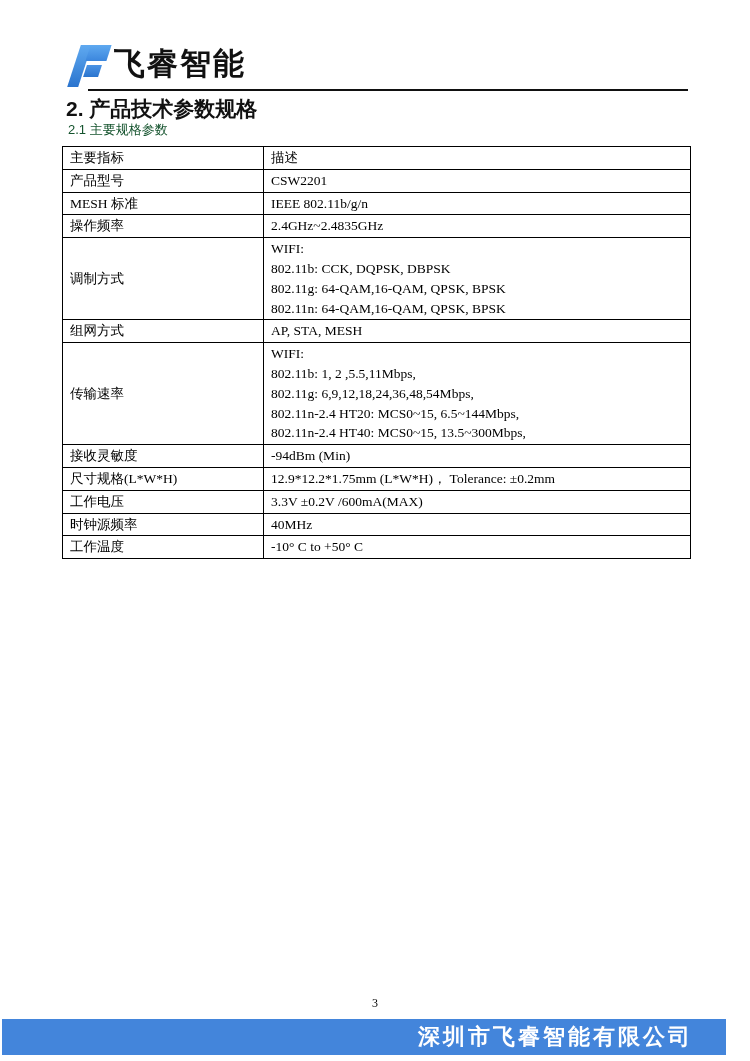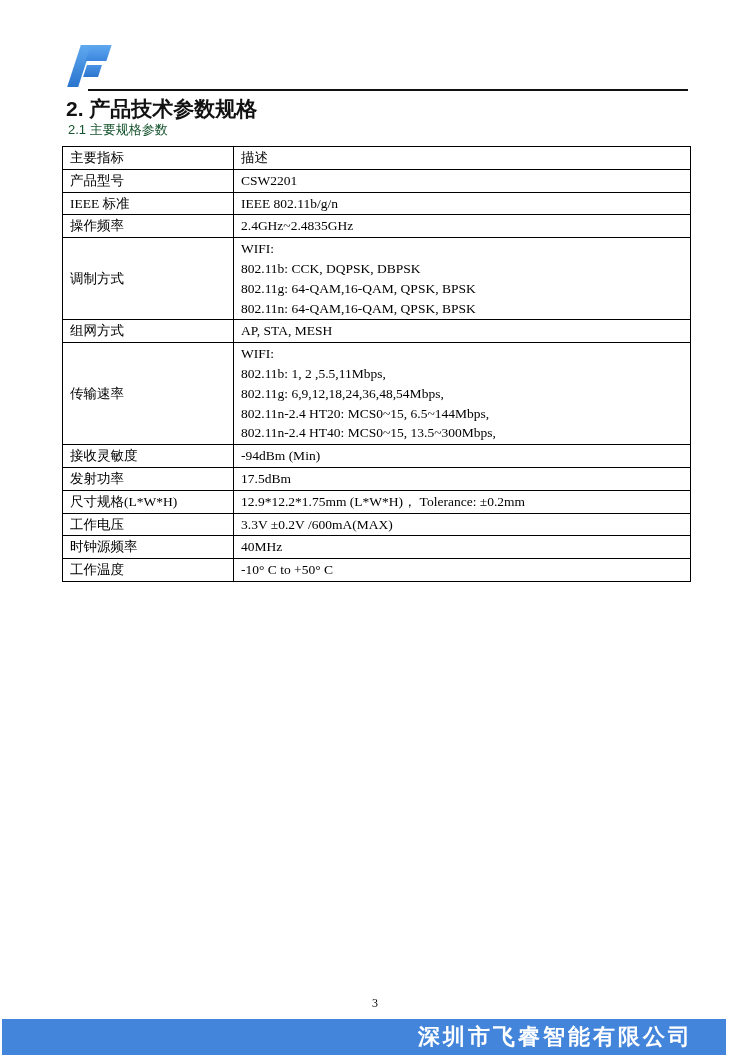--- a/index.html
+++ b/index.html
@@ -34,21 +34,21 @@
                    font-size:21px; color:#111; }
   .subsection-title { position:absolute; top:121px; left:68px;
                       font-family:"Liberation Sans", sans-serif;
                       font-size:13px; color:#14532d; }
 
   
   table.spec { position:absolute; top:146px; left:62px; width:629px;
                border-collapse:collapse; table-layout:fixed; }
   table.spec td { border:1px solid #000; padding:1px 7px; vertical-align:middle;
                   font-size:13.5px; }
-  table.spec td.c1 { width:171px; }
+  table.spec td.c1 { width:201px; }
   table.spec .line { line-height:19.8px; white-space:nowrap; }
 
   
   .page-number { position:absolute; top:996px; left:0; width:750px;
                  text-align:center; font-size:12px; }
   .footer-bar { position:absolute; top:1019px; left:2px; width:724px; height:36px;
                 background:#4385db; display:flex; align-items:center; justify-content:flex-end; }
   .footer-company { font-family:"Liberation Serif", serif; font-weight:bold;
                     color:#ffffff; font-size:22px; letter-spacing:3px; padding-right:33px;
                     line-height:36px; }
@@ -57,20 +57,21 @@
 <body>
 
 <div class="page">
 
   <div class="logo-row">
     <div class="logo-icon">
       <div class="s1"></div>
         <div class="s2"></div>
         <div class="s3"></div>
     </div>
+    <div class="logo-text">飞睿智能</div>
   </div>
   <div class="logo-underline"></div>
 
   <div class="section-title">2. 产品技术参数规格</div>
   <div class="subsection-title">2.1 主要规格参数</div>
 
   <table class="spec">
     <tbody>
         <tr>
           <td class="c1">
@@ -83,21 +84,21 @@
         <tr>
           <td class="c1">
             <div class="line">产品型号</div>
           </td>
           <td class="c2">
             <div class="line">CSW2201</div>
           </td>
         </tr>
         <tr>
           <td class="c1">
-            <div class="line">IEEE 标准</div>
+            <div class="line">MESH 标准</div>
           </td>
           <td class="c2">
             <div class="line">IEEE 802.11b/g/n</div>
           </td>
         </tr>
         <tr>
           <td class="c1">
             <div class="line">操作频率</div>
           </td>
           <td class="c2">
@@ -138,28 +139,20 @@
         <tr>
           <td class="c1">
             <div class="line">接收灵敏度</div>
           </td>
           <td class="c2">
             <div class="line">-94dBm (Min)</div>
           </td>
         </tr>
         <tr>
           <td class="c1">
-            <div class="line">发射功率</div>
-          </td>
-          <td class="c2">
-            <div class="line">17.5dBm</div>
-          </td>
-        </tr>
-        <tr>
-          <td class="c1">
             <div class="line">尺寸规格(L*W*H)</div>
           </td>
           <td class="c2">
             <div class="line">12.9*12.2*1.75mm (L*W*H)， Tolerance: ±0.2mm</div>
           </td>
         </tr>
         <tr>
           <td class="c1">
             <div class="line">工作电压</div>
           </td>

